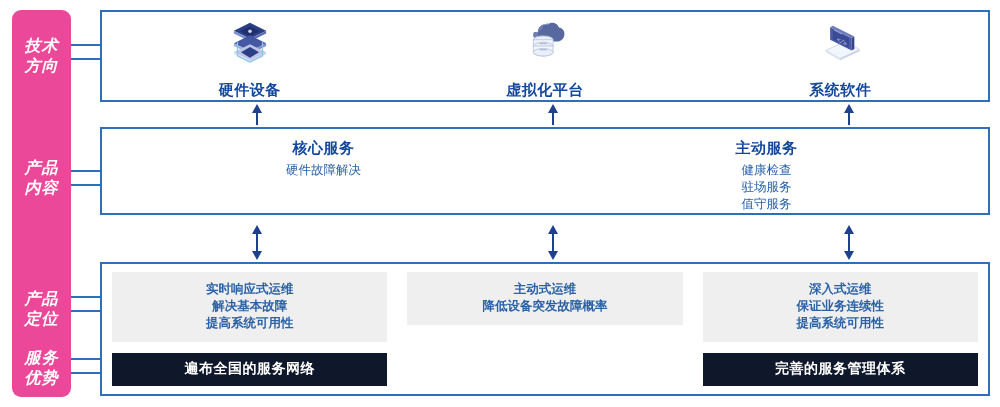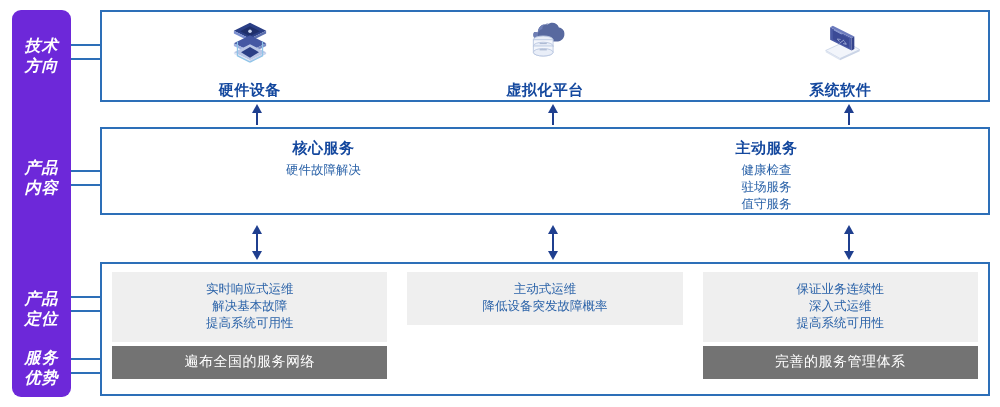--- a/index.html
+++ b/index.html
@@ -18,21 +18,21 @@
     overflow: hidden;
   }
 
   
   .rail {
     position: absolute;
     left: 12px;
     top: 10px;
     width: 59px;
     height: 387px;
-    background: #6d28d9;
+    background: #ec4899;
     border-radius: 9px;
   }
   .rail-label {
     position: absolute;
     left: 0;
     width: 59px;
     color: #ffffff;
     font-weight: bold;
     font-style: italic;
     font-size: 16px;
@@ -101,38 +101,39 @@
   }
   .svc-item {
     color: #2a62a8;
     font-size: 12.5px;
     line-height: 17px;
   }
 
   
   .p3 .col {
     padding: 8px 10px 8px 10px;
-    justify-content: flex-start;
+    justify-content: space-between;
+    font-weight: bold;
   }
   .pos-box {
     width: 100%;
     background: #efefef;
     box-sizing: border-box;
     padding: 9px 4px 10px 4px;
     text-align: center;
   }
   .pos-line {
     color: #2a62a8;
     font-size: 12.5px;
     line-height: 17px;
   }
   .adv-box {
     width: 100%;
     margin-top: 4px;
-    background: #737373;
+    background: #0f172a;
     box-sizing: border-box;
     padding: 7px 4px 8px 4px;
     text-align: center;
     color: #ffffff;
     font-size: 14px;
     letter-spacing: 0.5px;
   }
 
   
   .arrow {
@@ -293,21 +294,21 @@
 
     <div class="col">
       <div class="pos-box">
         <div class="pos-line">主动式运维</div>
         <div class="pos-line">降低设备突发故障概率</div>
       </div>
     </div>
 
     <div class="col">
       <div class="pos-box">
+        <div class="pos-line">深入式运维</div>
         <div class="pos-line">保证业务连续性</div>
-        <div class="pos-line">深入式运维</div>
         <div class="pos-line">提高系统可用性</div>
       </div>
       <div class="adv-box">完善的服务管理体系</div>
     </div>
   </div>
 
 </div>
 
 </body></html>

